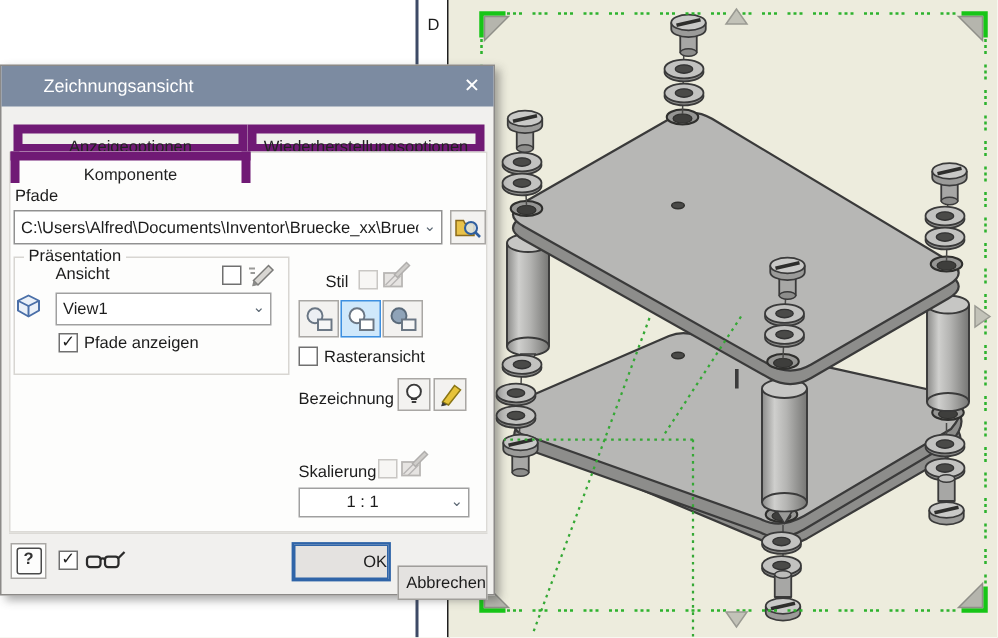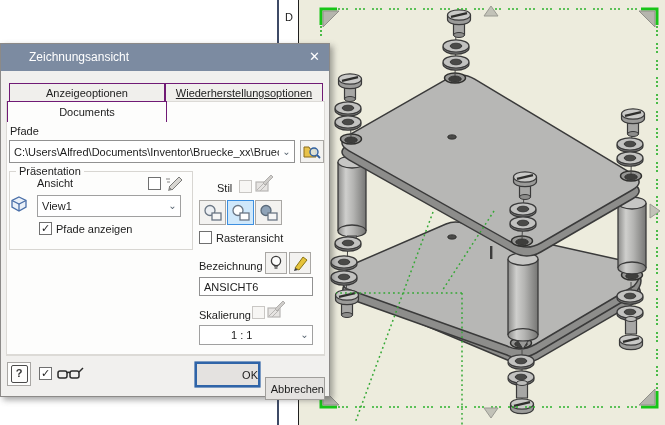--- a/index.html
+++ b/index.html
@@ -11,21 +11,21 @@
   .sheet-line-black{left:298px;top:0;width:2px;height:425px;background:#1f1f1f;z-index:1;}
   .zone-label{left:281px;top:11px;width:16px;text-align:center;font-size:11px;color:#222;z-index:1;}
   
   #canvas-svg{left:0;top:0;z-index:2;}
   
   #dialog{left:0;top:43px;width:330px;height:354px;background:#f1f0ee;border:1px solid #8c8a88;
           box-shadow:3px 3px 6px rgba(60,60,60,.45);z-index:10;box-sizing:border-box;}
   #titlebar{left:0;top:0;width:328px;height:27px;background:#7c8ba1;color:#fff;
             font-size:12px;line-height:27px;padding-left:28px;box-sizing:border-box;}
   #title-close{right:9px;top:0;height:27px;line-height:26px;color:#fff;font-size:13px;cursor:default;}
-  .tab{box-sizing:border-box;font-size:11px;color:#222;text-align:center;border:1px solid #701a75;}
+  .tab{box-sizing:border-box;font-size:11px;color:#222;text-align:center;border:6px solid #701a75;}
   .tab-back{top:39px;height:19px;line-height:18px;background:#f0efec;}
   #tabpage{left:5px;top:57px;width:319px;height:254px;background:#fdfdfc;border:1px solid #dcdad6;box-sizing:border-box;}
   .tab-front{top:57px;height:21px;line-height:20px;}
   .tab-active{background:#fdfdfc;border-bottom:none;}
   .tab-inactive{background:#f0efec;}
   .lbl{font-size:11px;color:#1c1c1c;white-space:nowrap;}
   .field{box-sizing:border-box;background:#fff;border:1px solid #919191;font-size:11px;color:#1c1c1c;
          white-space:nowrap;overflow:hidden;}
   .combo{display:flex;align-items:center;}
   .combo .txt{flex:1;padding-left:4px;overflow:hidden;}
@@ -230,21 +230,21 @@
       <span>Zeichnungsansicht</span>
     </div>
     <span id="title-close" class="abs">✕</span>
 
     <div class="abs tab tab-back" style="left:8px;width:156px;">
       <span>Anzeigeoptionen</span></div>
     <div class="abs tab tab-back" style="left:164px;width:158px;text-decoration:underline;">
       <span>Wiederherstellungsoptionen</span></div>
     <div id="tabpage" class="abs"></div>
     <div class="abs tab tab-front tab-active" style="left:6px;width:160px;">
-      <span>Documents</span></div>
+      <span>Komponente</span></div>
 
     <div class="abs lbl" style="left:9px;top:81px;">Pfade</div>
     <div class="abs field combo" style="left:8px;top:96px;width:286px;height:23px;">
       <span class="txt">C:\Users\Alfred\Documents\Inventor\Bruecke_xx\Bruecke_x</span>
       <span class="chev">⌄</span>
     </div>
     <div class="abs toolbtn" style="left:299px;top:96px;width:24px;height:23px;">
       <svg width="18" height="16" viewBox="0 0 18 16">
         <path d="M1 4 L1 13 L13 13 L13 5 L7 5 L6 3 L1 3 Z" fill="#e8c24a" stroke="#8a6a1a" stroke-width="1"></path>
         <circle cx="11" cy="8" r="4" fill="#dce9f5" fill-opacity="0.8" stroke="#2f5f9f" stroke-width="1.4"></circle>
@@ -311,21 +311,20 @@
         <line x1="5" y1="11" x2="9" y2="11" stroke="#3a3a3a" stroke-width="1.3"></line>
         <line x1="5.5" y1="13" x2="8.5" y2="13" stroke="#3a3a3a" stroke-width="1.3"></line>
       </svg>
     </div>
     <div class="abs toolbtn" style="left:288px;top:208px;width:22px;height:22px;">
       <svg width="16" height="16" viewBox="0 0 16 16">
         <path d="M3 13 L11 2 L15 5 L7 15 Z" fill="#e6c33a" stroke="#8a7514" stroke-width="1"></path>
         <path d="M3 13 L2 16 L6 15 Z" fill="#3a3a3a"></path>
       </svg>
     </div>
-    <input class="abs field" style="left: 198px; top: 233px; width: 114px; height: 19px; padding-left: 4px;" value="ANSICHT6">
 
     <div class="abs lbl" style="left:198px;top:265px;">Skalierung</div>
     <div class="abs checkbox disabled" style="left:251px;top:262px;"></div>
     <svg class="abs" style="left:265px;top:255px;" width="20" height="21" viewBox="0 0 20 21">
       <rect x="2" y="9" width="12" height="9" fill="#e6e4e2" stroke="#b8b6b4" stroke-width="1.2"></rect>
       <line x1="3" y1="17" x2="10" y2="10" stroke="#b8b6b4" stroke-width="1"></line>
       <line x1="6" y1="18" x2="13" y2="11" stroke="#b8b6b4" stroke-width="1"></line>
       <path d="M9 10 L17 2 L19 4 L11 12 Z" fill="#cfcdca" stroke="#b0aeac" stroke-width="1"></path>
     </svg>
     <div class="abs field combo" style="left:198px;top:281px;width:114px;height:20px;border-color:#a0a0a0;padding-left:27px;">

